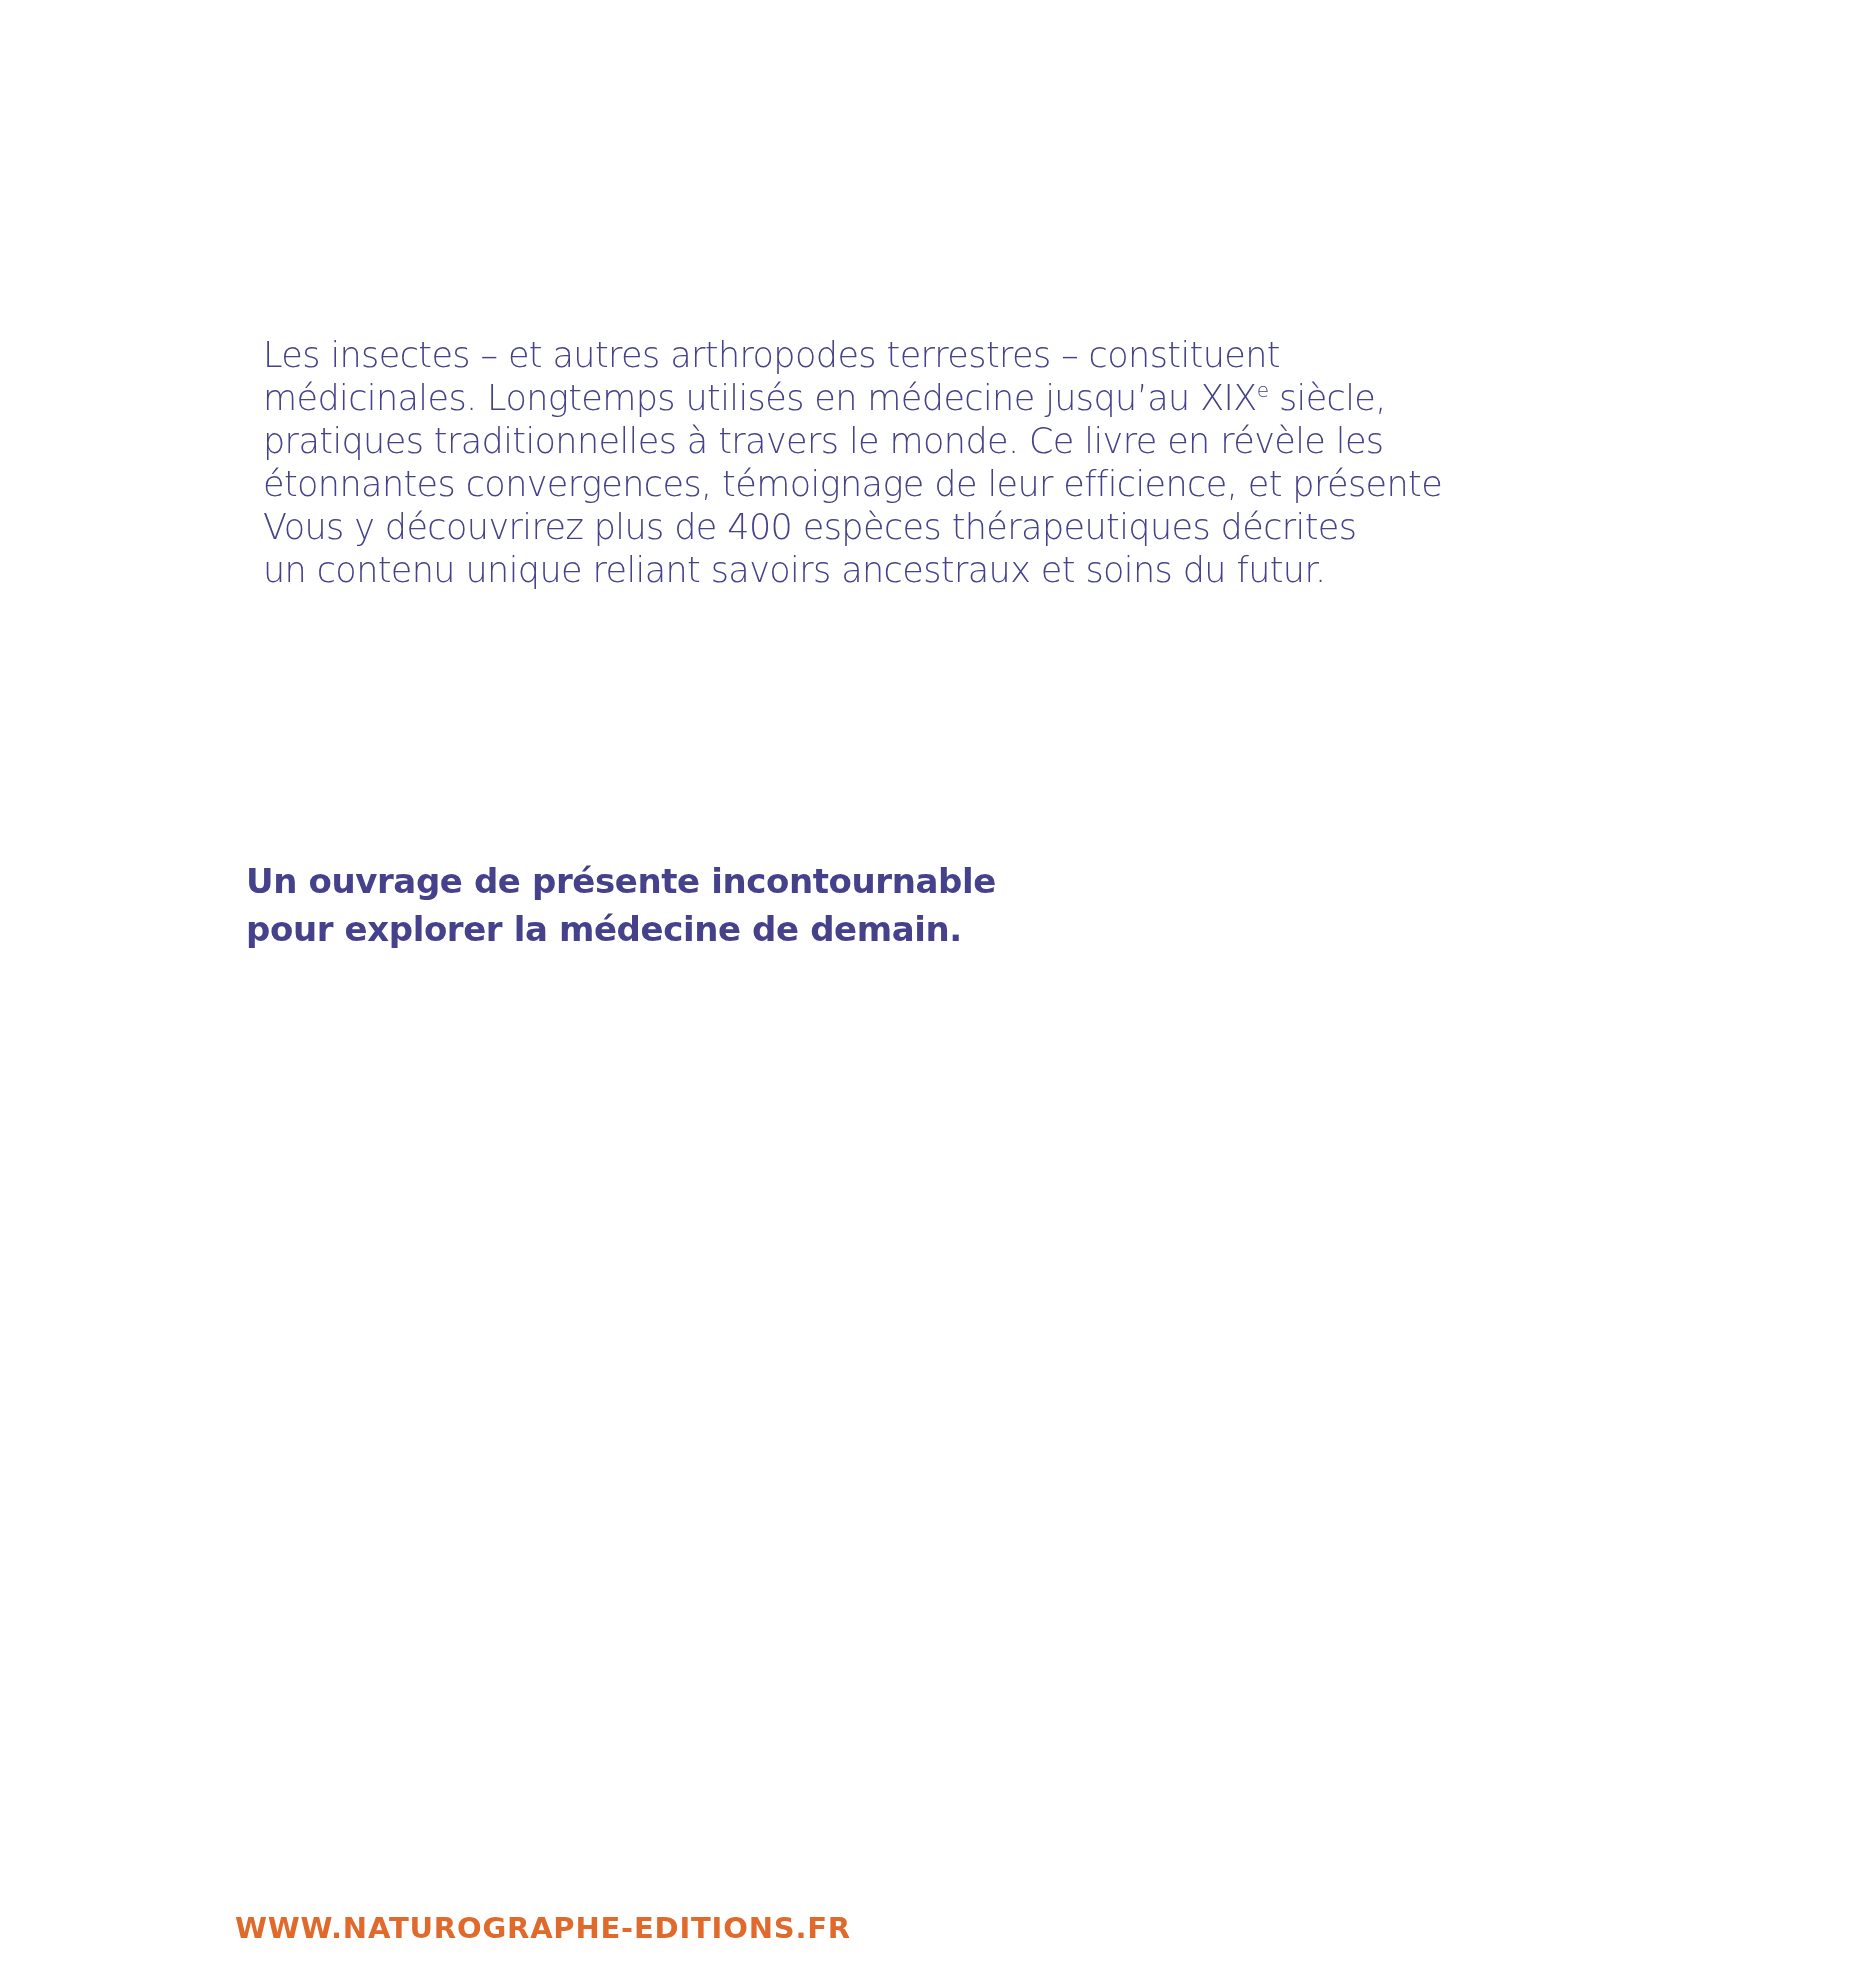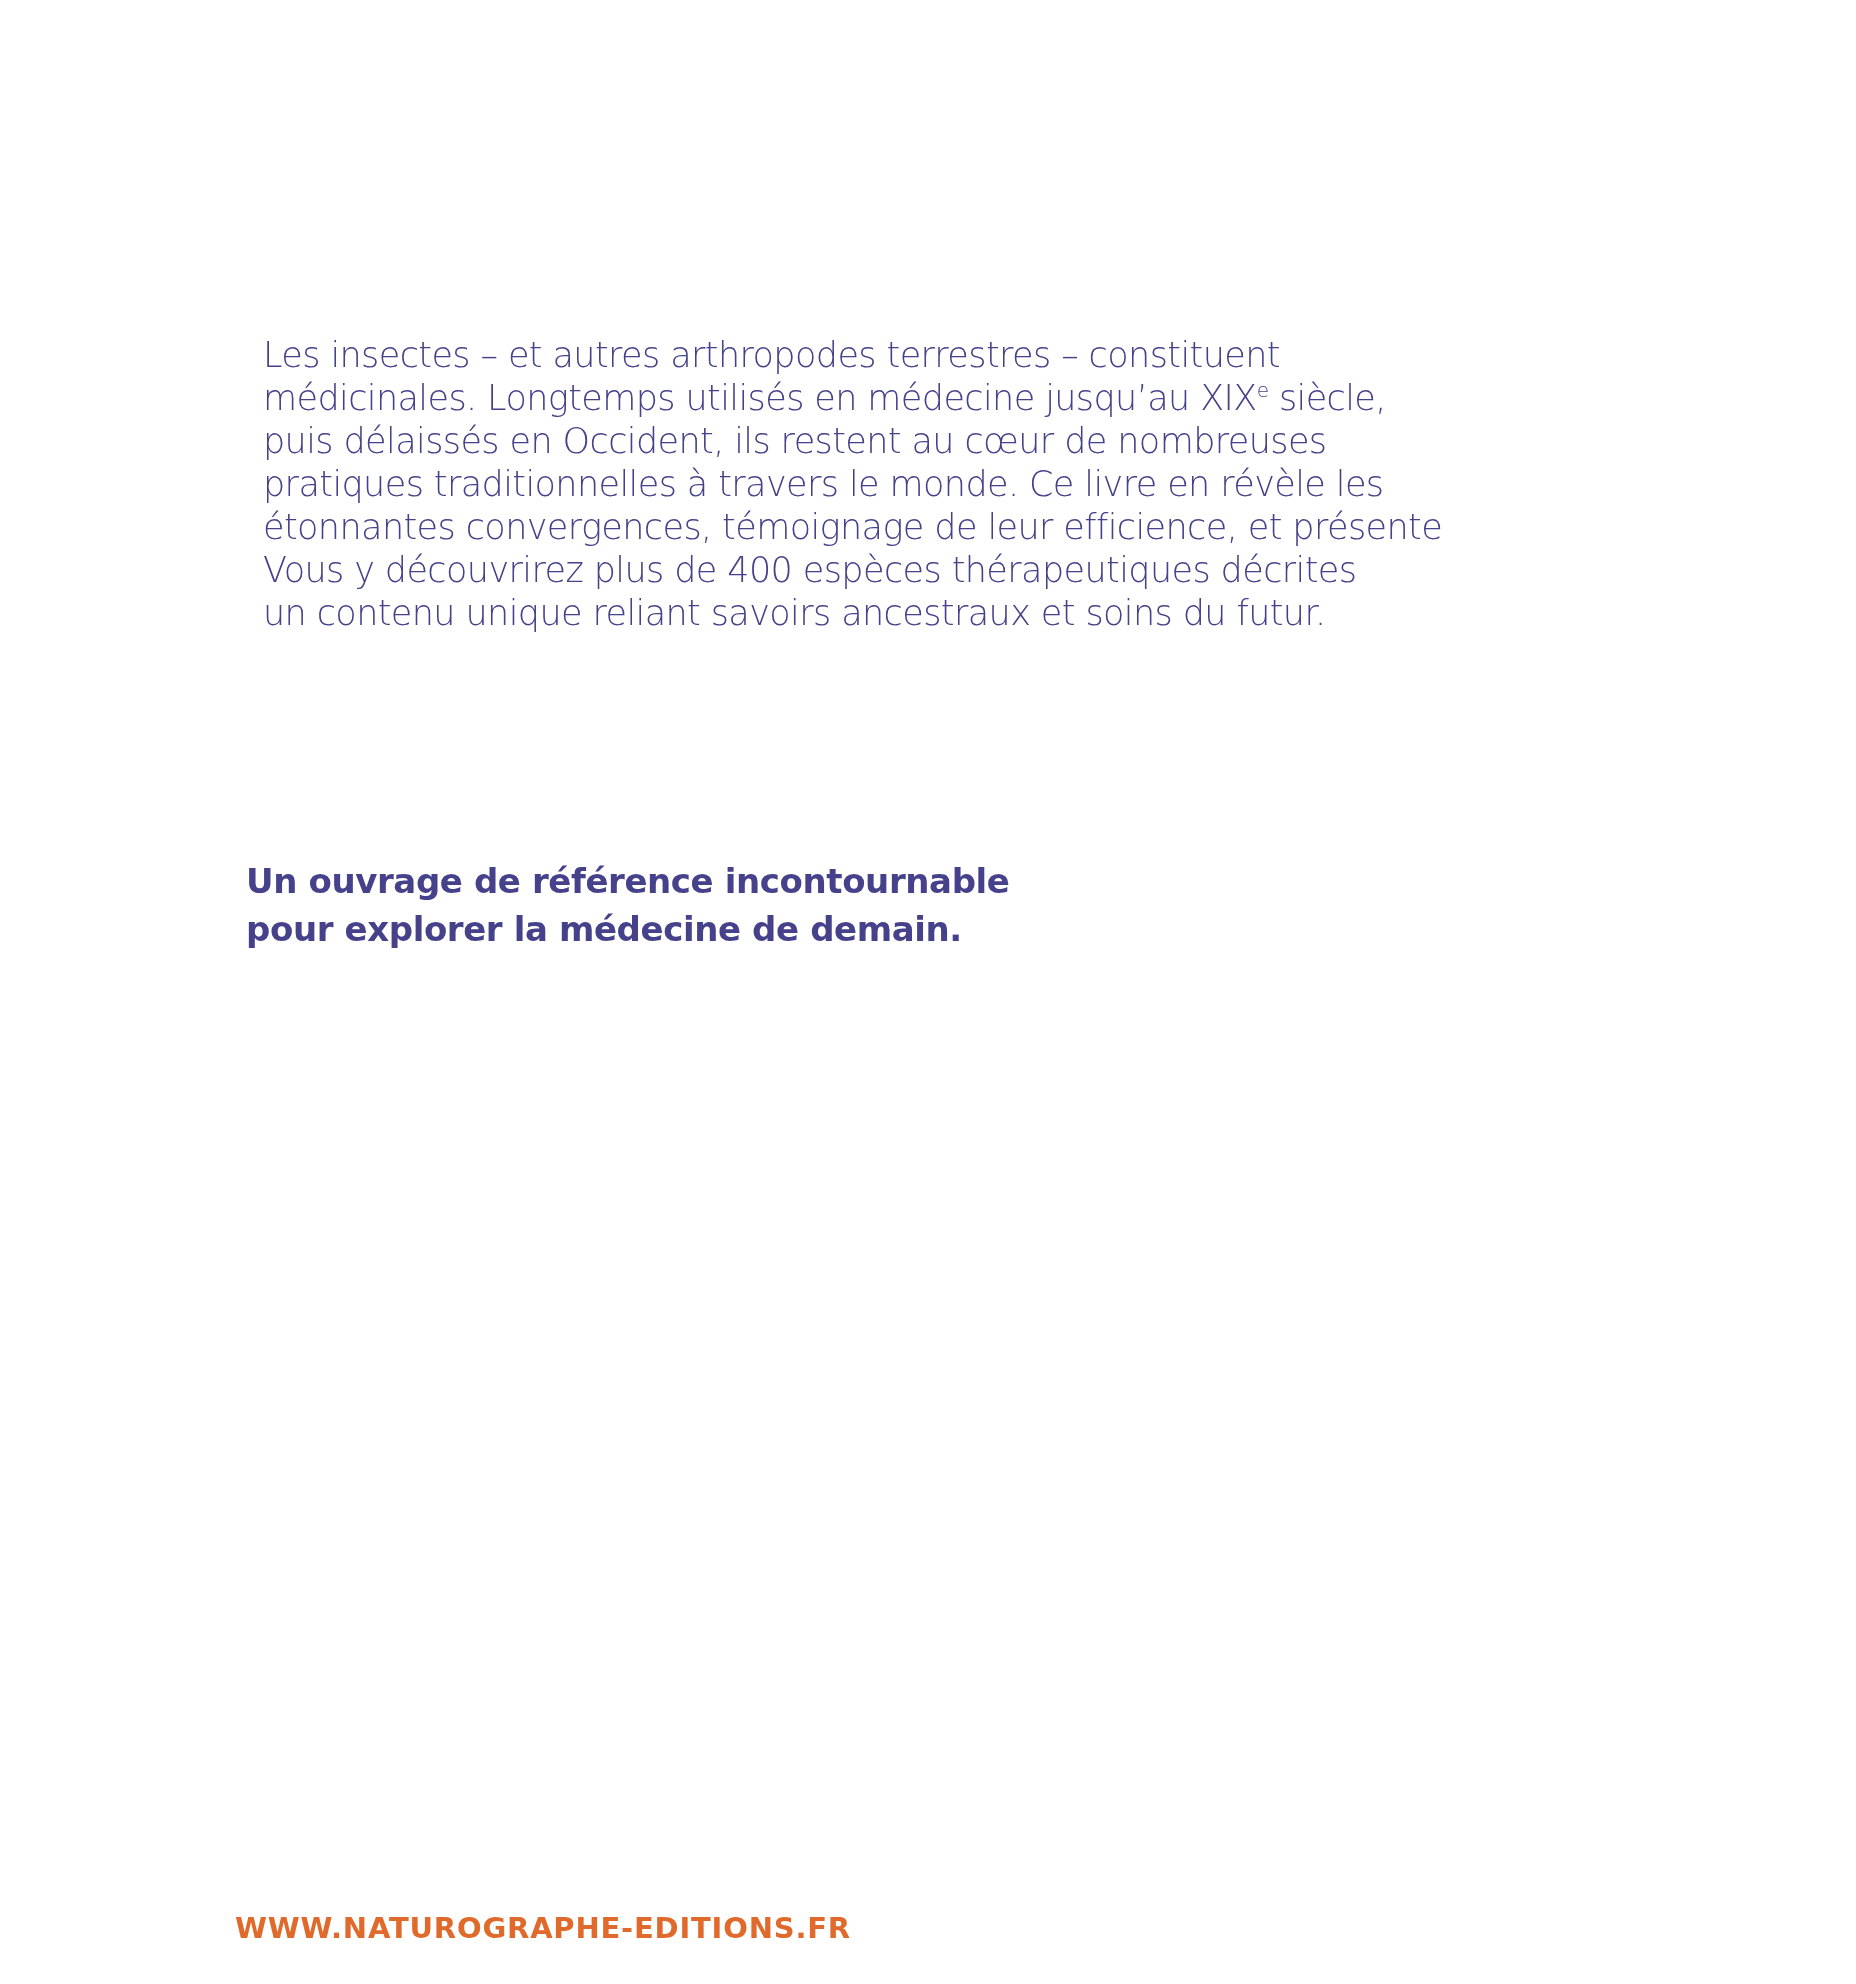--- a/index.html
+++ b/index.html
@@ -77,28 +77,27 @@
   }
 </style>
 </head>
 <body>
 
 <div class="page">
 
   <div class="blurb">
     <span class="line">Les insectes – et autres arthropodes terrestres – constituent</span>
     <span class="line"><span>médicinales. Longtemps utilisés en médecine jusqu’au XIX</span><sup>e</sup><span> siècle,</span></span>
-    <span class="line">puis délaissés en Occident, ils restent au cœur de nombreuses</span>
     <span class="line">pratiques traditionnelles à travers le monde. Ce livre en révèle les</span>
     <span class="line">étonnantes convergences, témoignage de leur efficience, et présente</span>
     <span class="line">Vous y découvrirez plus de 400 espèces thérapeutiques décrites</span>
     <span class="line">un contenu unique reliant savoirs ancestraux et soins du futur.</span>
   </div>
 
   <div class="tagline">
-    <span class="line">Un ouvrage de référence incontournable</span>
+    <span class="line">Un ouvrage de présente incontournable</span>
     <span class="line">pour explorer la médecine de demain.</span>
   </div>
 
   <a class="website">WWW.NATUROGRAPHE-EDITIONS.FR</a>
 
 </div>
 
 
 </body></html>

